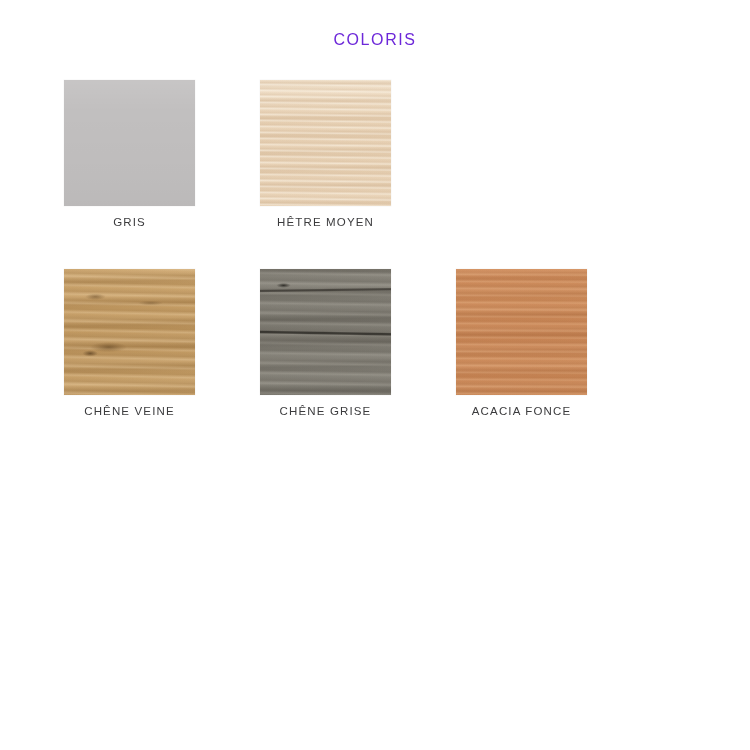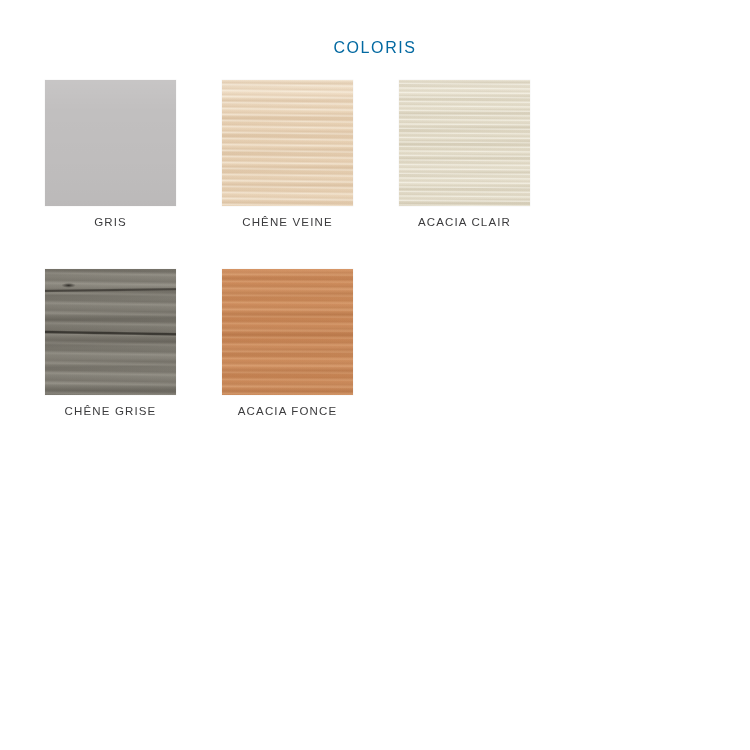--- a/index.html
+++ b/index.html
@@ -23,22 +23,21 @@
   
   .page-title {
     position: absolute;
     top: 31px;
     left: 0;
     width: 750px;
     text-align: center;
     font-size: 16px;
     font-weight: 400;
     letter-spacing: 1.6px;
-    color: #0369a1;
-    margin-top: 8px;
+    color: #6d28d9;
   }
 
   
   .swatch-grid {
     position: absolute;
     top: 80px;
     left: 45px;
     width: 665px;
   }
 
@@ -47,20 +46,21 @@
     flex-direction: row;
     margin-bottom: 40px;
   }
 
   .swatch-cell {
     width: 131px;
     margin-right: 46px;
     display: flex;
     flex-direction: column;
     align-items: center;
+    margin-left: 19px;
   }
   .swatch-cell:last-child { margin-right: 0; }
 
   .swatch-chip {
     width: 131px;
     height: 126px;
     position: relative;
     overflow: hidden;
     box-shadow: 0 0 0 0.5px rgba(0,0,0,0.045);
   }
@@ -251,34 +251,34 @@
           <div class="grain"></div>
         </div>
         <div class="swatch-label">GRIS</div>
       </div>
 
 
       <div class="swatch-cell">
         <div class="swatch-chip mat-chene-moyen">
           <div class="grain"></div>
         </div>
+        <div class="swatch-label">HÊTRE MOYEN</div>
+      </div>
+
+
+    </div>
+
+    <div class="swatch-row">
+
+      <div class="swatch-cell">
+        <div class="swatch-chip mat-chene-veine">
+          <div class="grain"></div>
+        </div>
         <div class="swatch-label">CHÊNE VEINE</div>
       </div>
-
-      <div class="swatch-cell">
-        <div class="swatch-chip mat-acacia-clair">
-          <div class="grain"></div>
-        </div>
-        <div class="swatch-label">ACACIA CLAIR</div>
-      </div>
-
-    </div>
-
-    <div class="swatch-row">
-
 
       <div class="swatch-cell">
         <div class="swatch-chip mat-chene-grise">
           <div class="grain"></div>
         </div>
         <div class="swatch-label">CHÊNE GRISE</div>
       </div>
 
       <div class="swatch-cell">
         <div class="swatch-chip mat-acacia-fonce">

